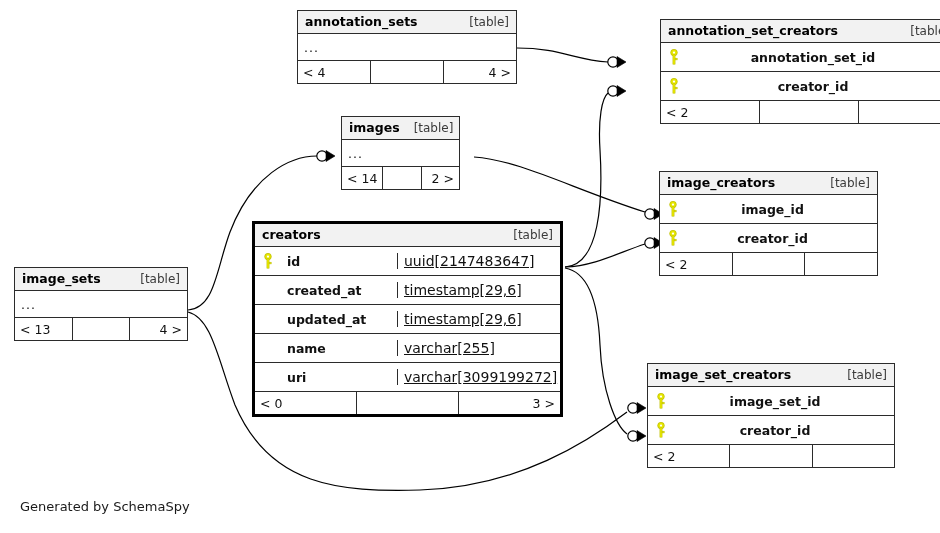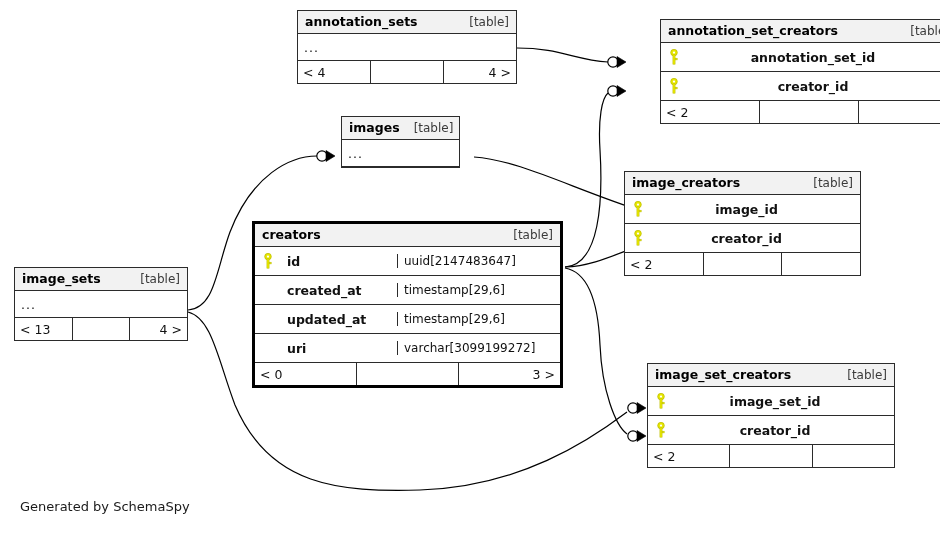--- a/index.html
+++ b/index.html
@@ -95,22 +95,23 @@
     padding-left: 6px;
     white-space: nowrap;
     font-size: 12.5px;
     font-weight: bold;
   }
   .col-name.centered { text-align: center; padding-left: 0; padding-right: 18px;}
   .col-type {
     border-left: 1px solid #2b2b2b;
     padding-left: 6px;
     white-space: nowrap;
-    font-size: 12px;
-    box-sizing: border-box;
+    font-size: 14px;
+    box-sizing: border-box;
+    text-decoration: underline;
   }
   .ellipsis-row {
     display: flex;
     align-items: center;
     height: 27px;
     border-bottom: 1px solid #2b2b2b;
     padding-left: 6px;
     box-sizing: border-box;
     font-size: 12.5px;
     letter-spacing: 1px;
@@ -247,23 +248,28 @@
   </div>
 
   <div class="table-node" style="left:341px; top:116px; width:119px;">
     <div class="tbl-header">
       <span class="tbl-name">images</span>
       <span class="tbl-kind">[table]</span>
     </div>
     <div class="tbl-body">
       <div class="ellipsis-row">...</div>
     </div>
-  </div>
-
-  <div class="table-node" style="left:624px; top:171px; width:237px;">
+    <div class="tbl-footer">
+      <div class="foot-cell">&lt; 14</div>
+      <div class="foot-cell"></div>
+      <div class="foot-cell right">2 &gt;</div>
+    </div>
+  </div>
+
+  <div class="table-node" style="left:659px; top:171px; width:219px;">
     <div class="tbl-header">
       <span class="tbl-name">image_creators</span>
       <span class="tbl-kind">[table]</span>
     </div>
     <div class="tbl-body">
       <div class="col-row">
         <span class="col-key">
           <svg class="key-icon" width="10" height="16" viewBox="0 0 10 16">
             <circle cx="5" cy="3.6" r="3.3" fill="#e8e800" stroke="#b8b800" stroke-width="0.7"></circle>
             <circle cx="5" cy="3.6" r="1.15" fill="#ffffff"></circle>
@@ -315,20 +321,25 @@
         <span class="col-name" style="flex:0 0 110px;">created_at</span>
         <span class="col-type" style="flex:1;">timestamp[29,6]</span>
       </div>
       <div class="col-row">
         <span class="col-key"></span>
         <span class="col-name" style="flex:0 0 110px;">updated_at</span>
         <span class="col-type" style="flex:1;">timestamp[29,6]</span>
       </div>
       <div class="col-row">
         <span class="col-key"></span>
+        <span class="col-name" style="flex:0 0 110px;">name</span>
+        <span class="col-type" style="flex:1;">varchar[255]</span>
+      </div>
+      <div class="col-row">
+        <span class="col-key"></span>
         <span class="col-name" style="flex:0 0 110px;">uri</span>
         <span class="col-type" style="flex:1;">varchar[3099199272]</span>
       </div>
     </div>
     <div class="tbl-footer">
       <div class="foot-cell">&lt; 0</div>
       <div class="foot-cell"></div>
       <div class="foot-cell right">3 &gt;</div>
     </div>
   </div>

